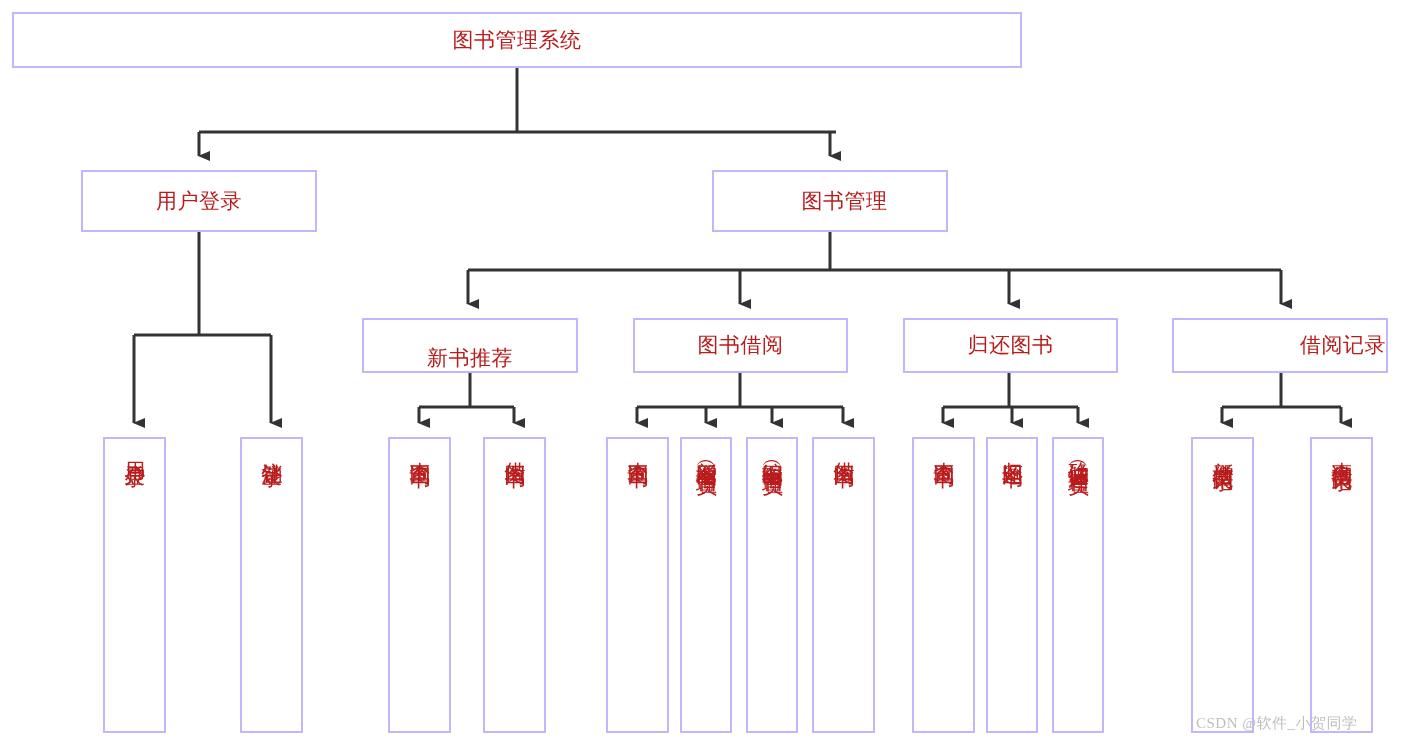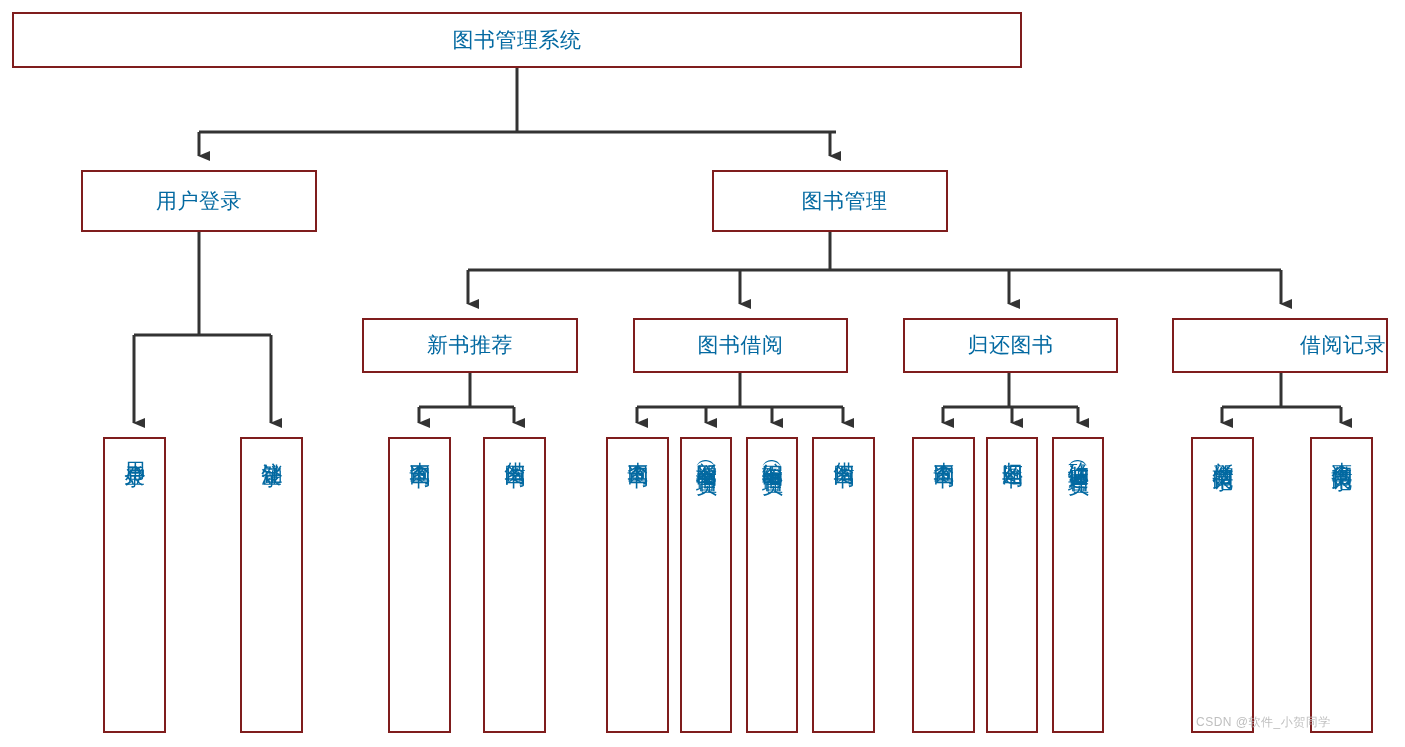--- a/index.html
+++ b/index.html
@@ -23,25 +23,25 @@
     left: 0;
     top: 0;
     width: 1405px;
     height: 747px;
     pointer-events: none;
   }
   .node {
     position: absolute;
     box-sizing: border-box;
     background: #ffffff;
-    border: 2px solid #7f1d1d;
+    border: 2px solid #c4b5fd;
     display: flex;
     align-items: center;
     justify-content: center;
-    color: #0369a1;
+    color: #b91c1c;
   }
   .node .label {
     display: block;
     text-align: center;
     line-height: 1.18;
     letter-spacing: 0.5px;
   }
   .node.horizontal .label {
     writing-mode: horizontal-tb;
     font-size: 21px;
@@ -54,24 +54,24 @@
     writing-mode: vertical-rl;
     text-orientation: upright;
     font-size: 21px;
     letter-spacing: 2px;
     line-height: 1;
     max-height: 100%;
   }
   .watermark {
     position: absolute;
     color: #bfbfbf;
-    font-size: 12px;
+    font-size: 15px;
     letter-spacing: 0.5px;
     white-space: nowrap;
-    font-family: Liberation Sans, sans-serif;
+    font-family: Liberation Serif, serif;
   }
 </style>
 </head>
 <body>
 
 <div id="canvas">
 
   <svg class="edges" viewBox="0 0 1405 747" xmlns="http://www.w3.org/2000/svg">
     <defs>
       <marker id="arrow" viewBox="0 0 10 12" refX="5" refY="11" markerWidth="10" markerHeight="12" orient="auto-start-reverse" markerUnits="userSpaceOnUse">
@@ -127,21 +127,21 @@
     <span class="label">图书管理系统</span>
   </div>
 
   <div class="node horizontal" style="left:81px; top:170px; width:236px; height:62px;">
     <span class="label">用户登录</span>
   </div>
   <div class="node horizontal" style="left:712px; top:170px; width:236px; height:62px;padding-left:29px;">
     <span class="label">图书管理</span>
   </div>
 
-  <div class="node horizontal" style="left:362px; top:318px; width:216px; height:55px;">
+  <div class="node horizontal" style="left:362px; top:318px; width:216px; height:55px;align-items:flex-end;">
     <span class="label">新书推荐</span>
   </div>
   <div class="node horizontal" style="left:633px; top:318px; width:215px; height:55px;justify-content:center;">
     <span class="label">图书借阅</span>
   </div>
   <div class="node horizontal" style="left:903px; top:318px; width:215px; height:55px;">
     <span class="label">归还图书</span>
   </div>
   <div class="node horizontal" style="left:1172px; top:318px; width:216px; height:55px;justify-content:flex-end;">
     <span class="label">借阅记录</span>

